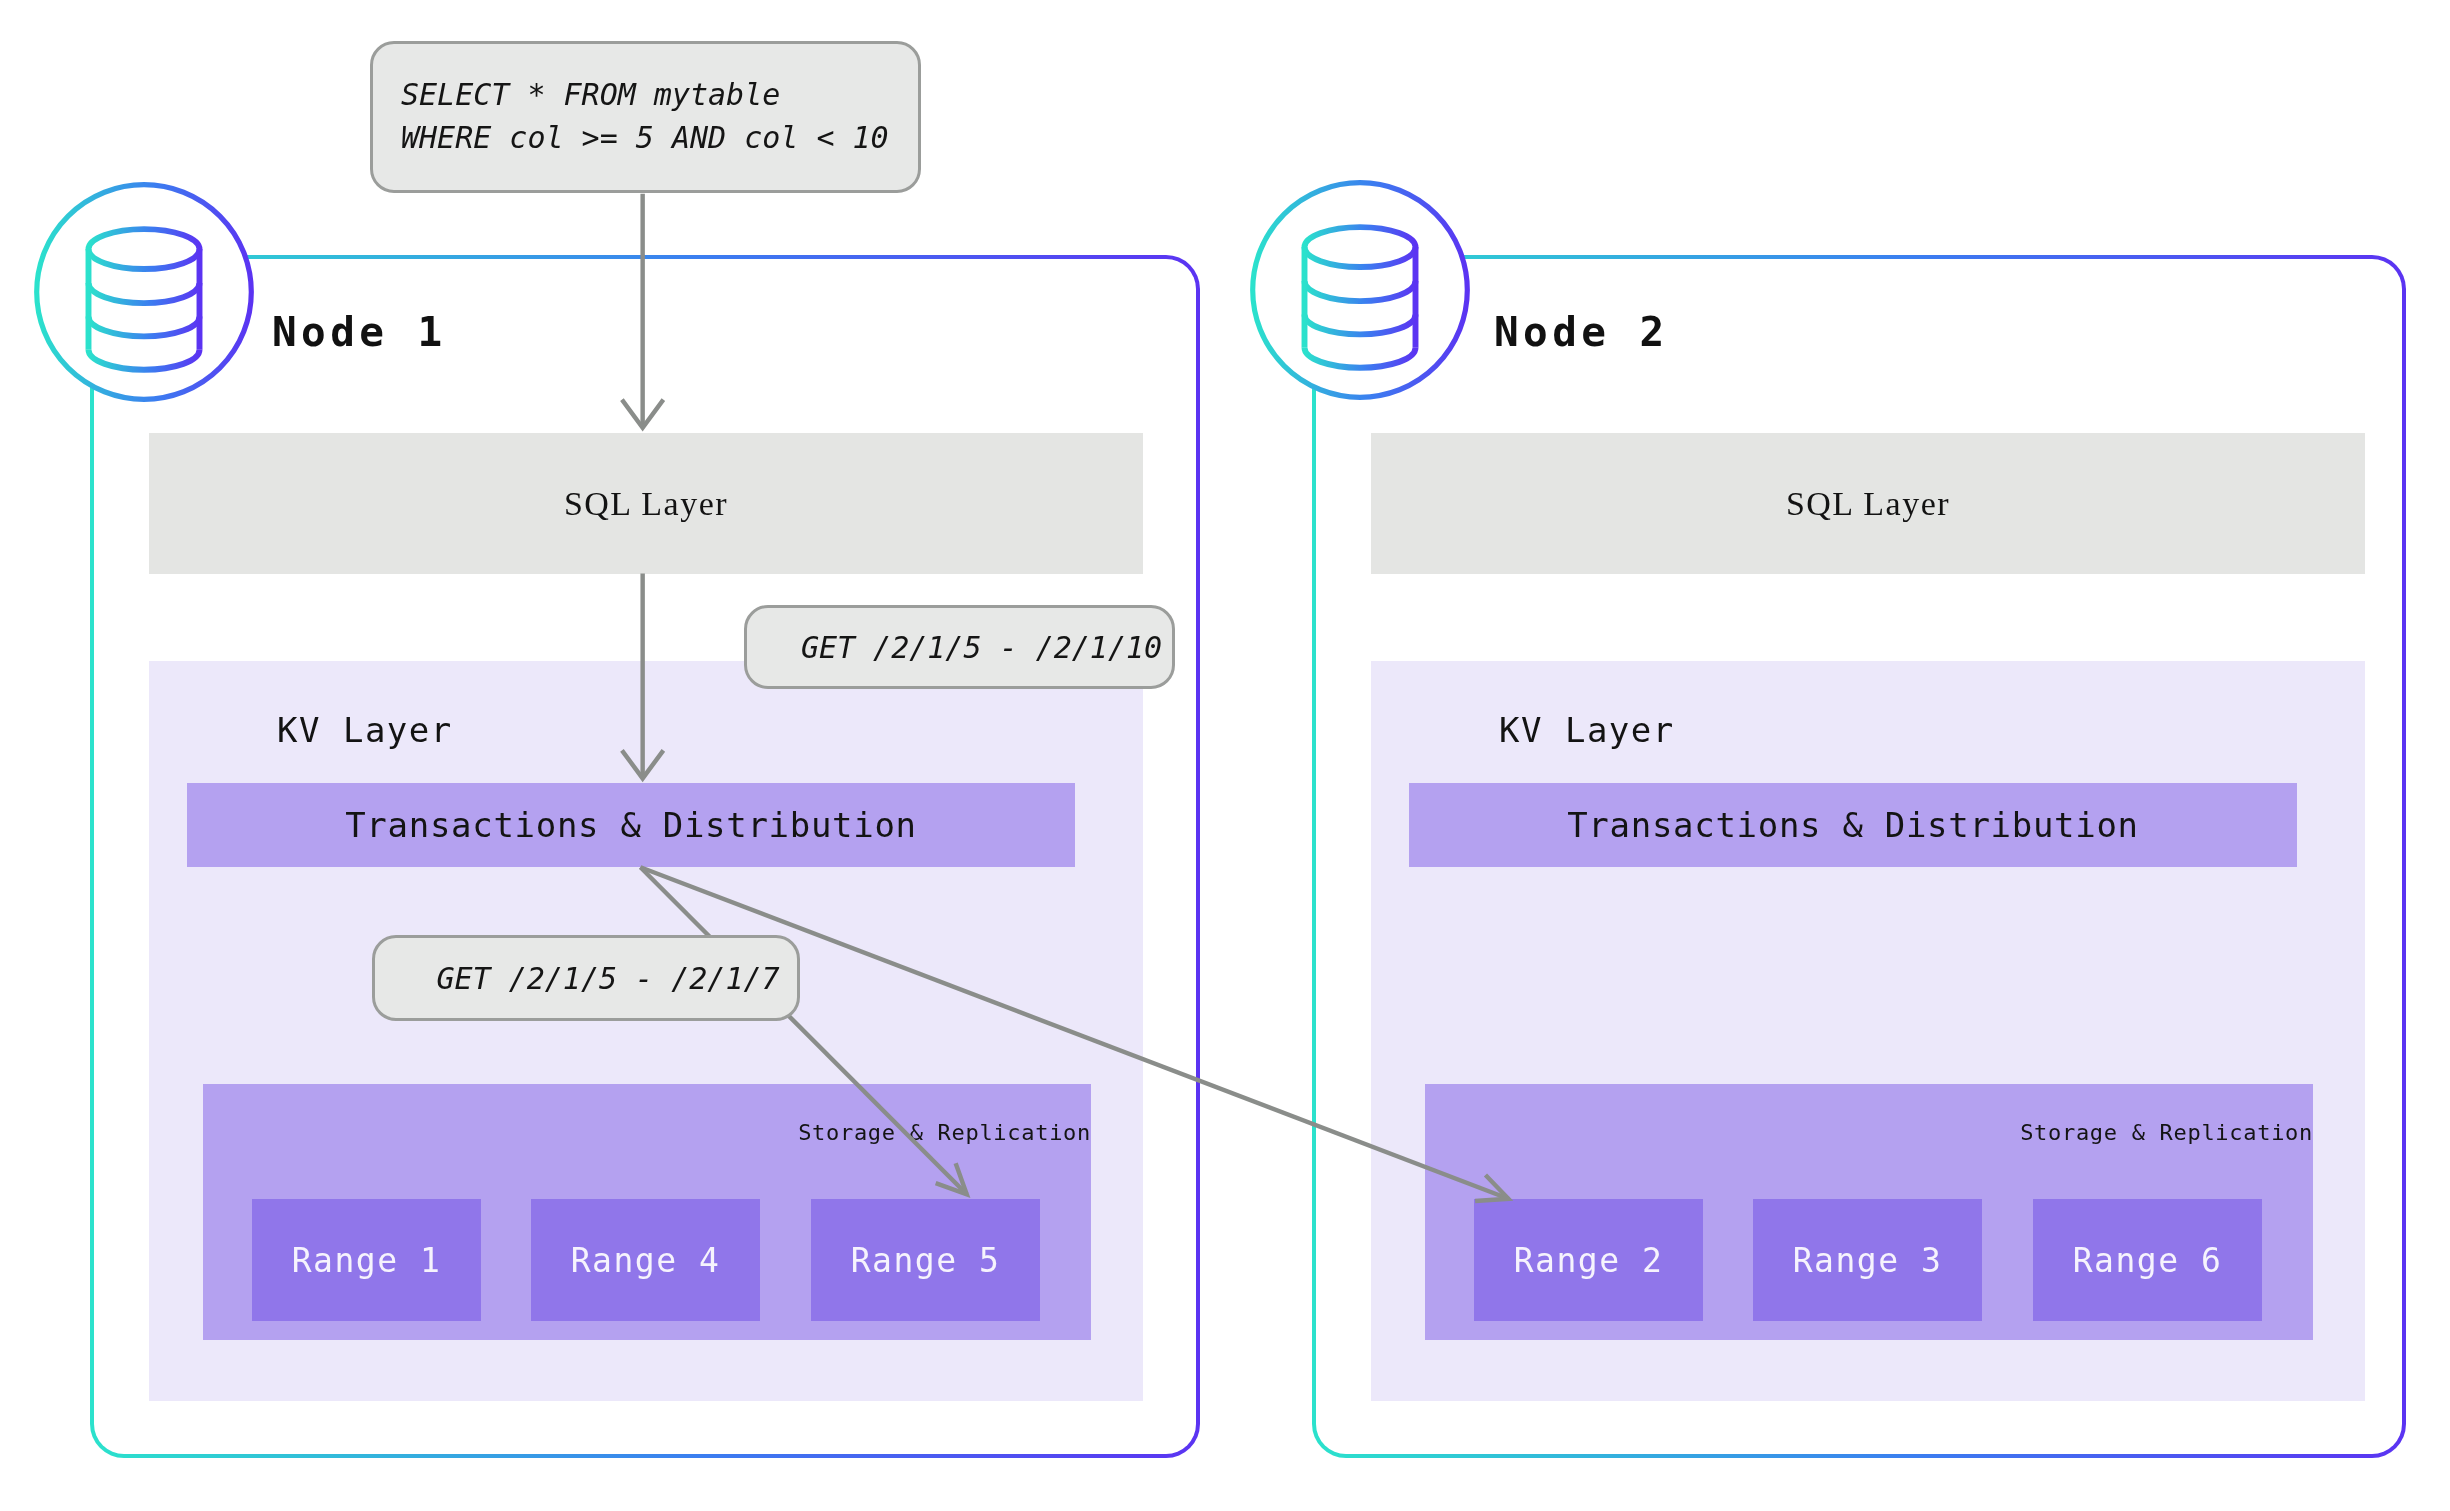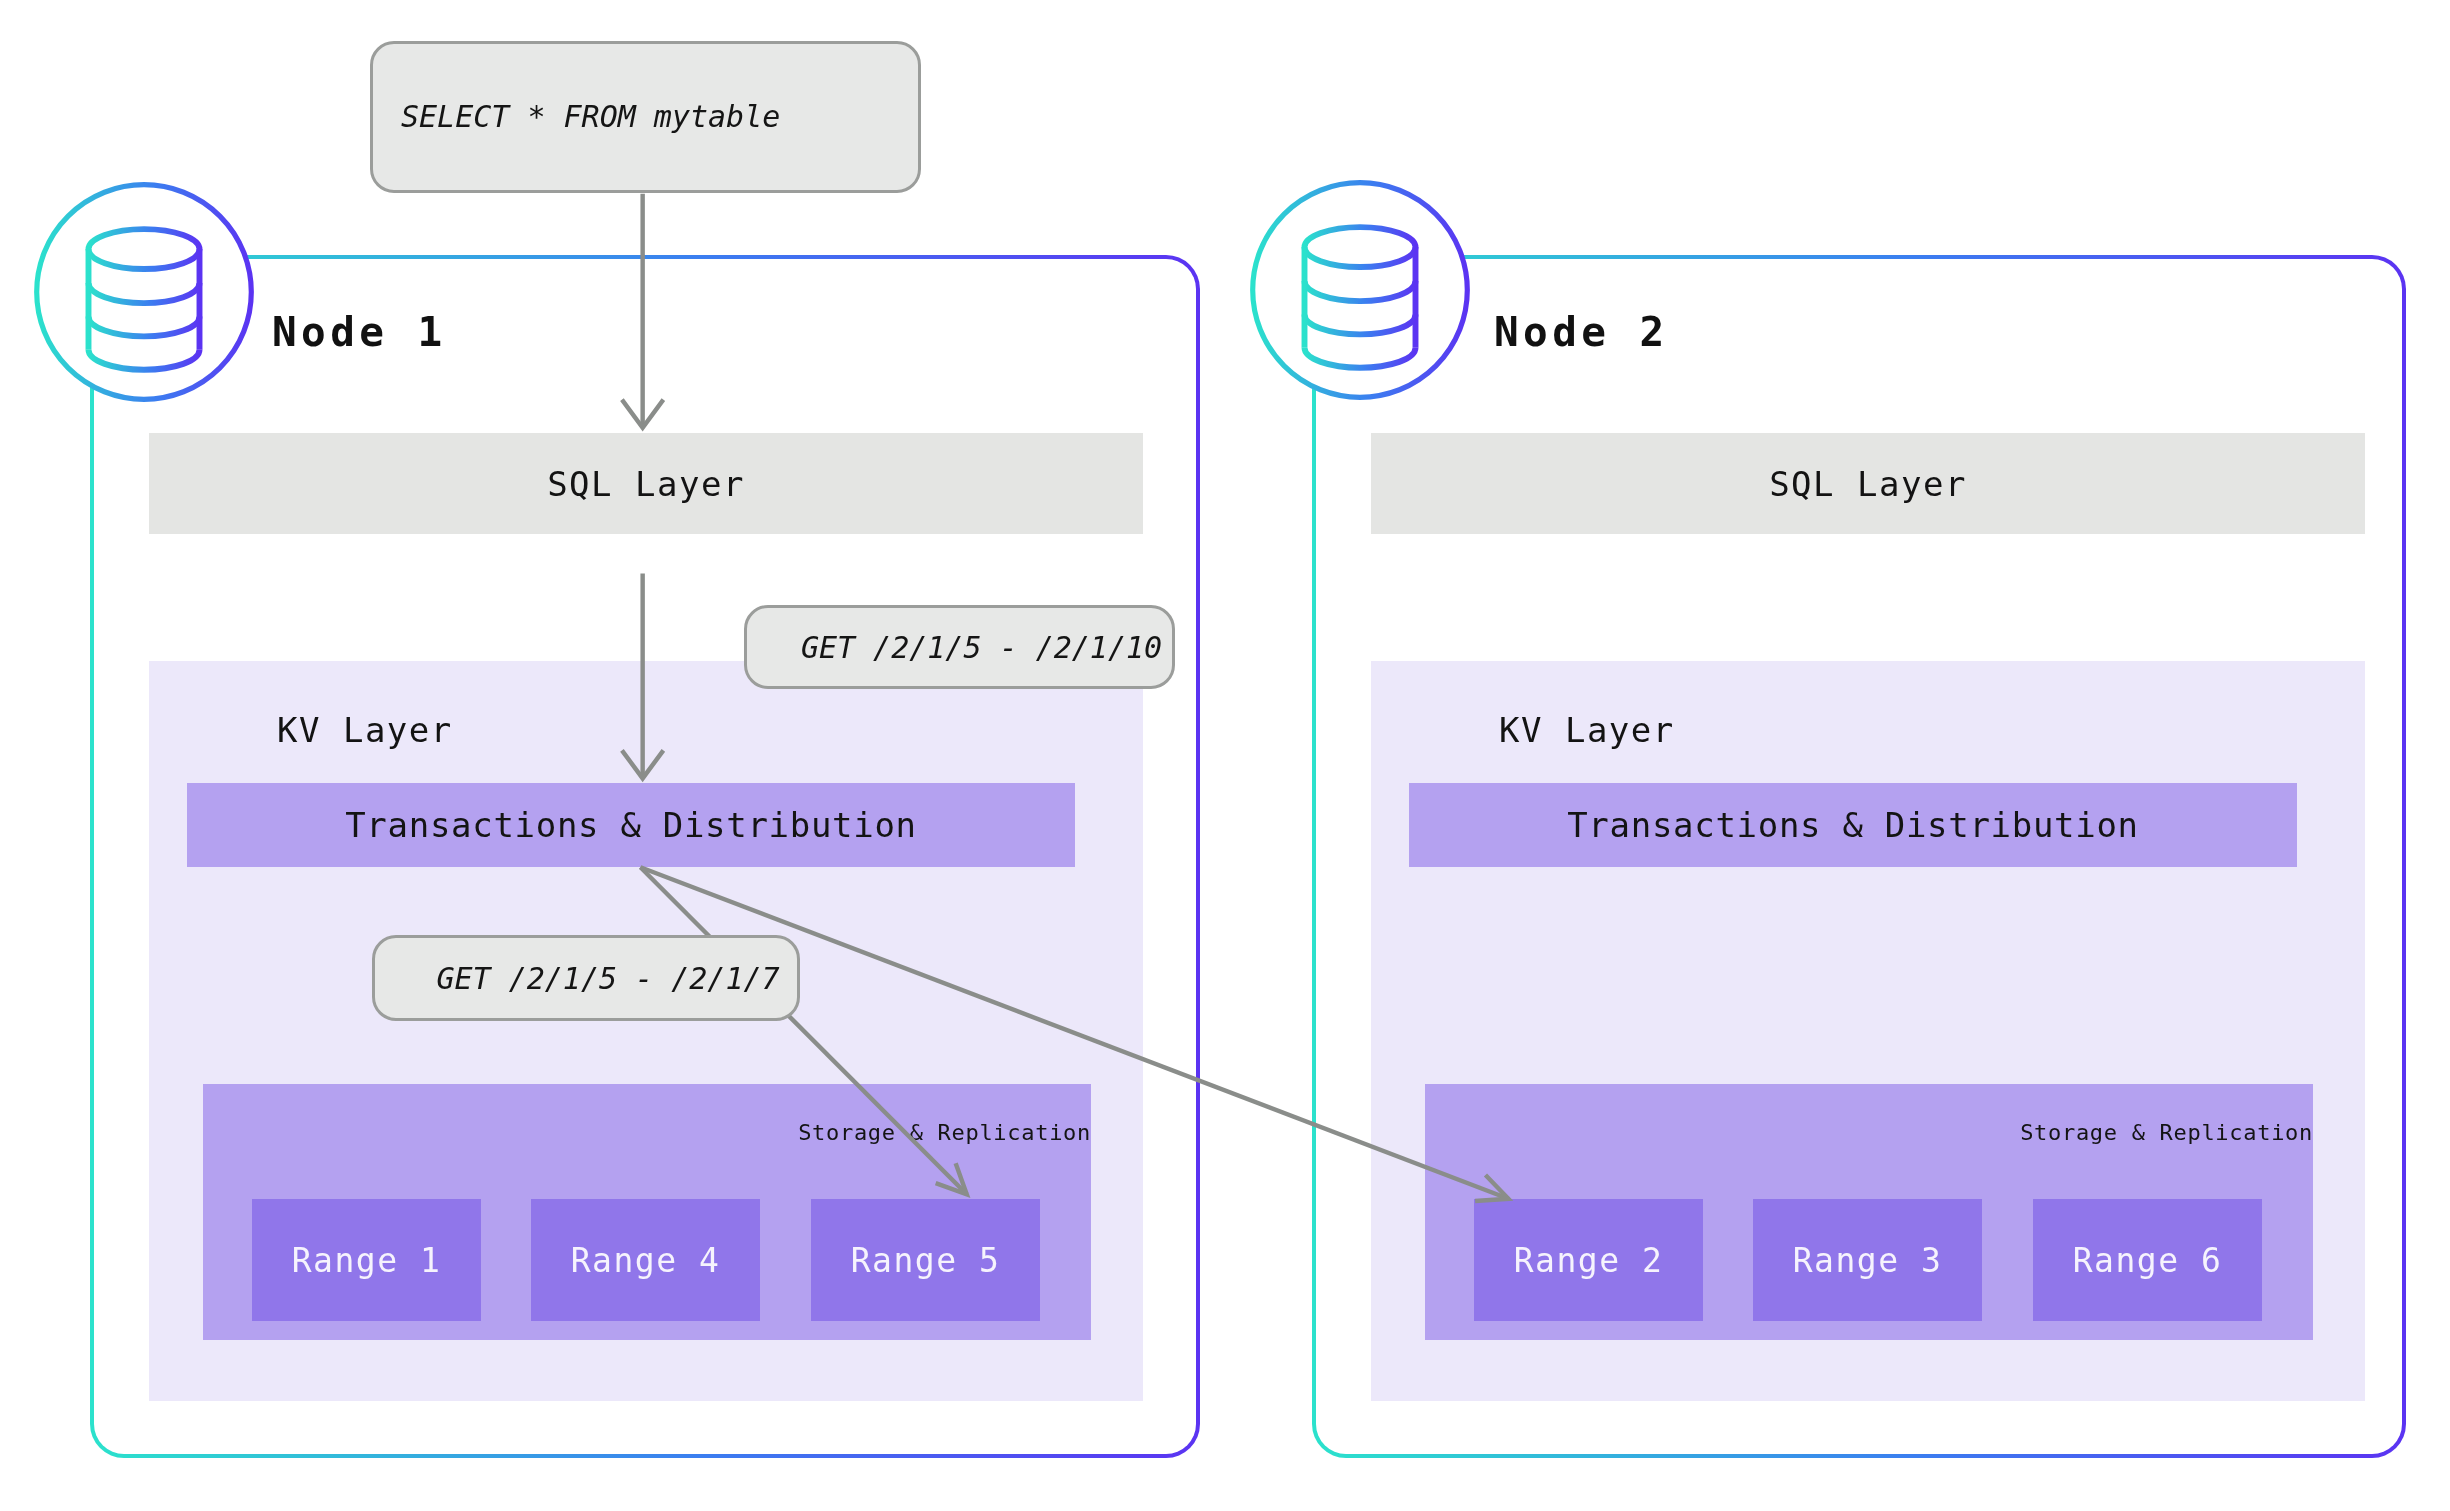--- a/index.html
+++ b/index.html
@@ -37,25 +37,26 @@
     left: 182px; top: 53px;
     font-size: 41px; font-weight: bold;
     letter-spacing: 4.4px;
     color: #111111;
     white-space: nowrap;
   }
 
   .sql-layer {
     position: absolute;
     left: 59px; top: 178px;
-    width: 994px; height: 101px;
+    width: 994px; height: 141px;
     background: #e4e5e3;
     display: flex; align-items: center; justify-content: center;
     font-size: 34px; letter-spacing: 1.5px;
     color: #131313;
+    font-family: Liberation Serif, serif;
   }
 
   .kv-box {
     position: absolute;
     left: 59px; top: 406px;
     width: 994px; height: 740px;
     background: #ece8fa;
   }
   .kv-label {
     position: absolute;
@@ -215,20 +216,21 @@
     <ellipse cx="150" cy="92" rx="75" ry="27" fill="none" stroke="url(#dbg2)" stroke-width="8"></ellipse>
     <path d="M75 92 L75 228 M225 92 L225 228" fill="none" stroke="url(#dbg2)" stroke-width="8"></path>
     <path d="M75 138 a75 27 0 0 0 150 0" fill="none" stroke="url(#dbg2)" stroke-width="8"></path>
     <path d="M75 183 a75 27 0 0 0 150 0" fill="none" stroke="url(#dbg2)" stroke-width="8"></path>
     <path d="M75 228 a75 27 0 0 0 150 0" fill="none" stroke="url(#dbg2)" stroke-width="8"></path>
   </svg>
 
   <div class="pill pill-query">
     <span class="q-lines">
       <span style="display:block">SELECT * FROM mytable</span>
+      <span style="display:block">WHERE col &gt;= 5 AND col &lt; 10</span>
     </span>
   </div>
 
   <div class="pill pill-get-full">GET /2/1/5 - /2/1/10</div>
   <div class="pill pill-get-left">GET /2/1/5 - /2/1/7</div>
 
 </div>
 
 
 </body></html>

